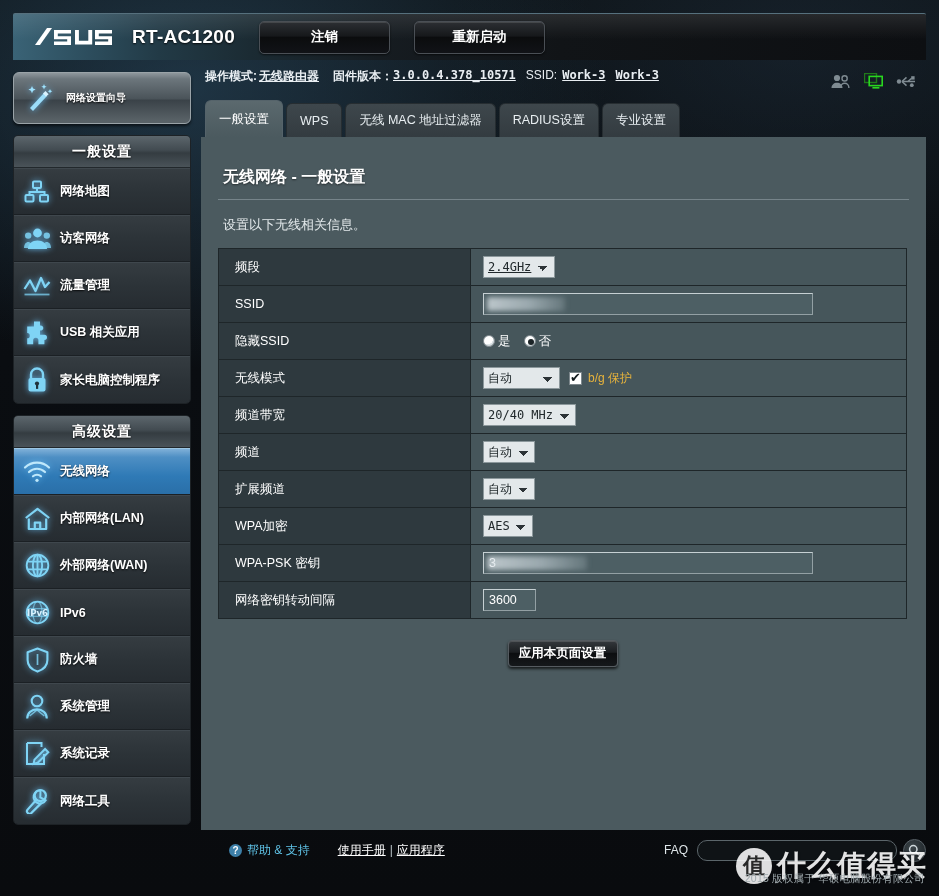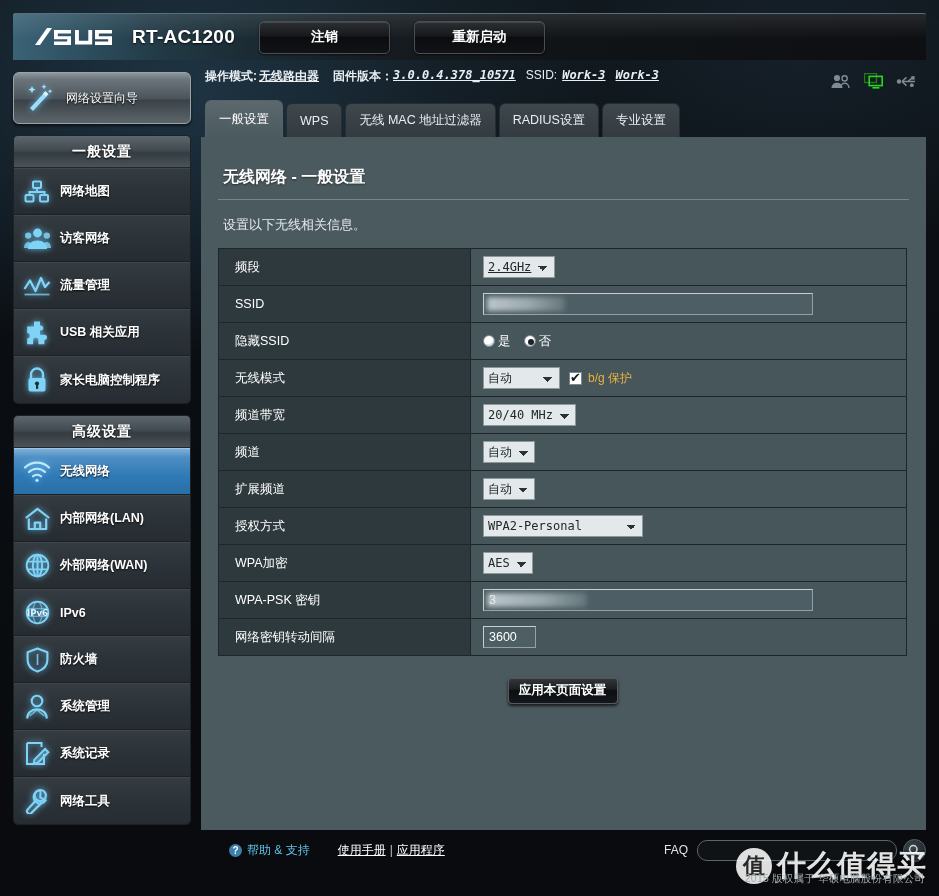--- a/index.html
+++ b/index.html
@@ -51,34 +51,34 @@
 
   
   #infobar {
     position: absolute; left: 205px; top: 68px; width: 721px; height: 26px;
     display: flex; align-items: flex-start;
     font-size: 12px; color: #e9eef2; white-space: nowrap;
   }
   #infobar .lbl { font-weight: bold; }
   #infobar .val { font-weight: bold; text-decoration: underline; margin: 0 4px 0 2px; }
   #infobar .plain { margin-left: 10px; }
-  #infobar .mono { font-family: "DejaVu Sans Mono", "Liberation Mono", monospace; font-weight: bold; text-decoration: underline; font-style: italic; }
+  #infobar .mono { font-family: "DejaVu Sans Mono", "Liberation Mono", monospace; font-weight: bold; text-decoration: underline; }
   #hdr-icons { position: absolute; right: 10px; top: 0; display: flex; align-items: center; gap: 13px; height: 26px; }
   #hdr-icons .ico { cursor: pointer; display:flex; align-items:center; }
 
   
   #sidebar { position: absolute; left: 13px; top: 72px; width: 178px; }
   #wizard {
     height: 52px; border-radius: 6px;
     background: linear-gradient(180deg, #8e979c 0%, #6c767c 12%, #4a5359 52%, #3a4248 54%, #596267 96%);
     border: 1px solid #9aa3a8;
     display: flex; align-items: center; cursor: pointer;
     box-shadow: 0 2px 3px rgba(0,0,0,0.6);
   }
-  #wizard .wlabel { color:#fff; font-size:12px; font-weight:normal; text-shadow:0 1px 2px #000; }
+  #wizard .wlabel { color:#fff; font-size:10px; font-weight:bold; text-shadow:0 1px 2px #000; }
   .sec-block { margin-top: 11px; border-radius: 5px; overflow: hidden; border: 1px solid #1d2226; }
   .sec-head {
     height: 32px; display:flex; align-items:center; justify-content:center;
     background: linear-gradient(180deg, #5c666c 0%, #424b51 45%, #343c41 55%, #4a5359 100%);
     color:#ffffff; font-size:14px; font-weight:bold; letter-spacing:1px;
     text-shadow: 0 1px 2px rgba(0,0,0,0.9);
     border-bottom: 1px solid #22282c;
   }
   .menu-item {
     height: 47px; display:flex; align-items:center; cursor:pointer;
@@ -546,28 +546,20 @@
 
         <tr>
           <td class="lbl-cell">扩展频道</td>
           <td class="val-cell">
             <select class="asus w-ch">
               <option>自动</option>
             </select>
           </td>
         </tr>
 
-        <tr>
-          <td class="lbl-cell">授权方式</td>
-          <td class="val-cell">
-            <select class="asus w-auth">
-              <option>WPA2-Personal</option>
-            </select>
-          </td>
-        </tr>
 
         <tr>
           <td class="lbl-cell">WPA加密</td>
           <td class="val-cell">
             <select class="asus w-crypt">
               <option>AES</option>
             </select>
           </td>
         </tr>
 

